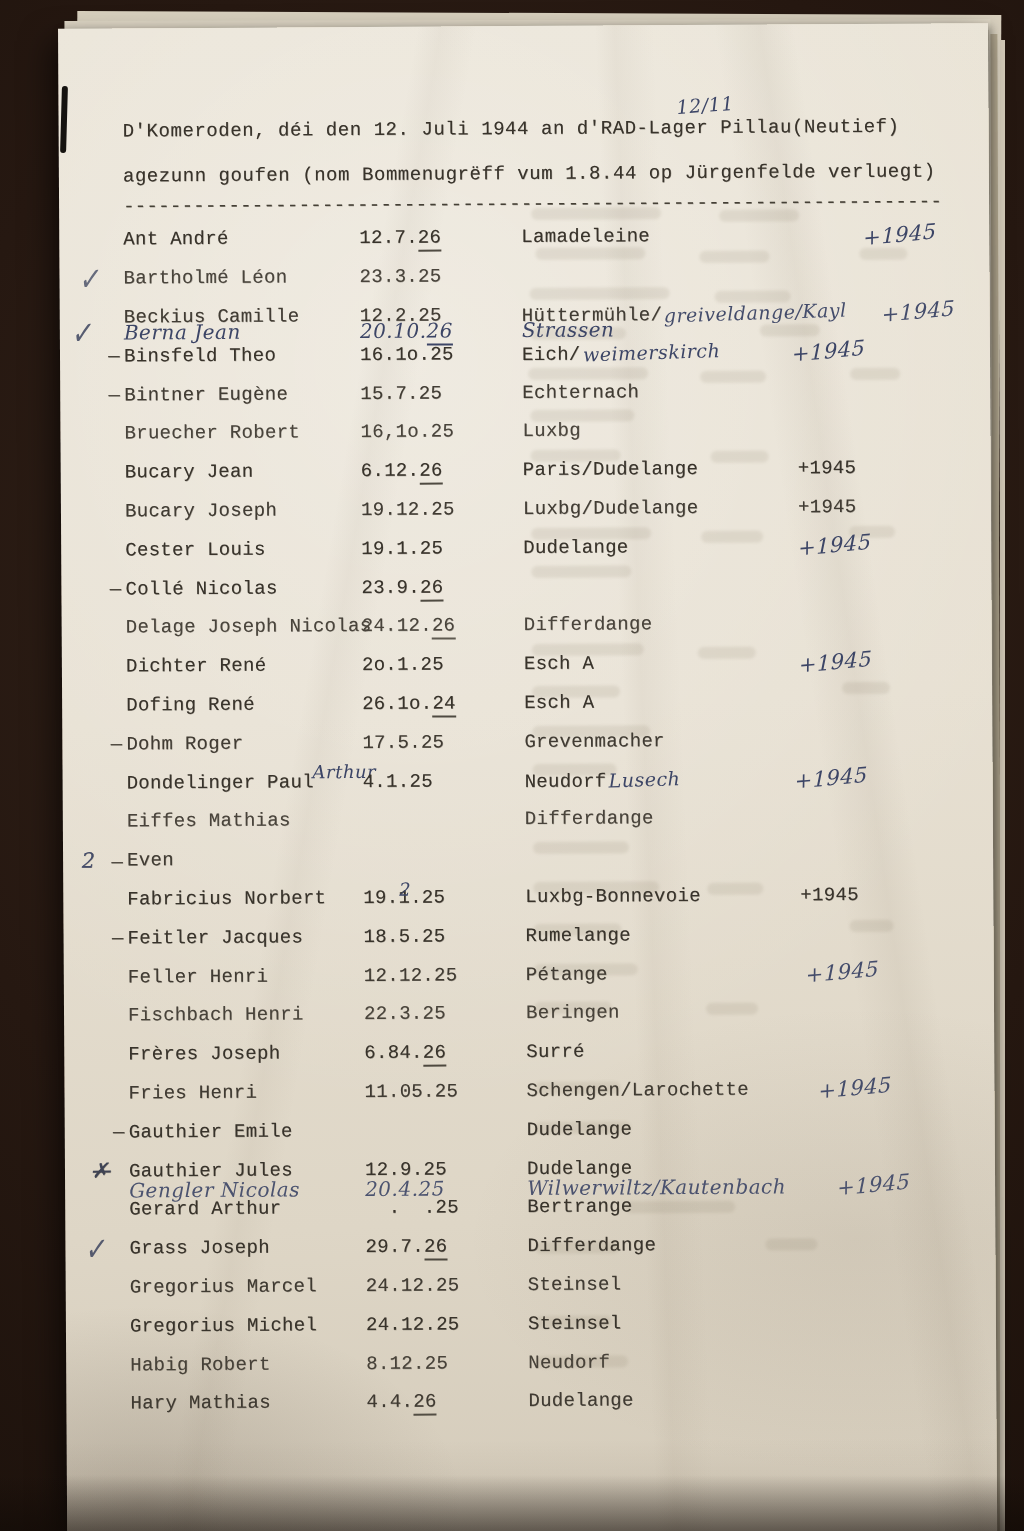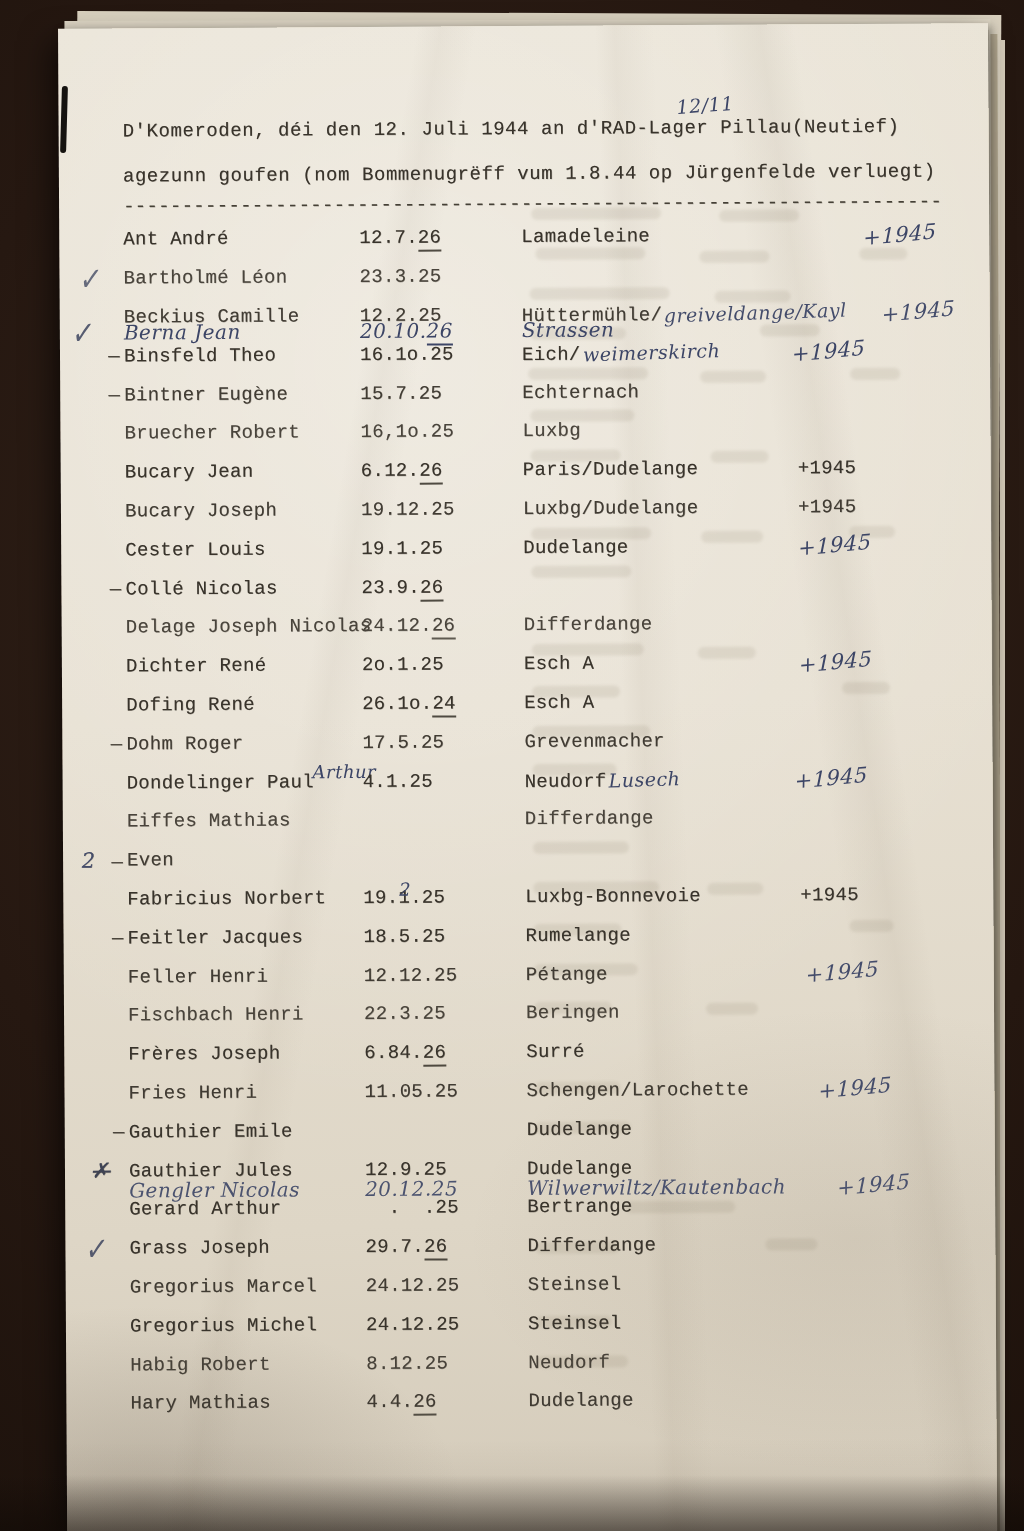--- a/index.html
+++ b/index.html
@@ -190,21 +190,21 @@
           <div class="row"><span class="cell c-mark"></span><span class="cell c-name">Eiffes Mathias</span><span class="cell c-date"></span><span class="cell c-place">Differdange</span><span class="cell c-note"></span></div>
           <div class="row"><span class="cell c-mark"><span class="mk mk-two">2</span><span class="mk mk-dash">—</span></span><span class="cell c-name">Even</span><span class="cell c-date"></span><span class="cell c-place"></span><span class="cell c-note"></span></div>
           <div class="row"><span class="cell c-mark"></span><span class="cell c-name">Fabricius Norbert</span><span class="cell c-date">19.1.25<span class="hand date-ovl">2</span></span><span class="cell c-place">Luxbg-Bonnevoie</span><span class="cell c-note"><span class="note-typed">+1945</span></span></div>
           <div class="row"><span class="cell c-mark"><span class="mk mk-dash">—</span></span><span class="cell c-name">Feitler Jacques</span><span class="cell c-date">18.5.25</span><span class="cell c-place">Rumelange</span><span class="cell c-note"></span></div>
           <div class="row"><span class="cell c-mark"></span><span class="cell c-name">Feller Henri</span><span class="cell c-date">12.12.25</span><span class="cell c-place">Pétange</span><span class="cell c-note"><span class="hand note-hand" style="margin-left: 22px;">+1945</span></span></div>
           <div class="row"><span class="cell c-mark"></span><span class="cell c-name">Fischbach Henri</span><span class="cell c-date">22.3.25</span><span class="cell c-place">Beringen</span><span class="cell c-note"></span></div>
           <div class="row"><span class="cell c-mark"></span><span class="cell c-name">Frères Joseph</span><span class="cell c-date"><span>6.84.</span><span class="ul">26</span></span><span class="cell c-place">Surré</span><span class="cell c-note"></span></div>
           <div class="row"><span class="cell c-mark"></span><span class="cell c-name">Fries Henri</span><span class="cell c-date">11.05.25</span><span class="cell c-place">Schengen/Larochette</span><span class="cell c-note"><span class="hand note-hand" style="margin-left: 34px;">+1945</span></span></div>
           <div class="row"><span class="cell c-mark"><span class="mk mk-dash">—</span></span><span class="cell c-name">Gauthier Emile</span><span class="cell c-date"></span><span class="cell c-place">Dudelange</span><span class="cell c-note"></span></div>
           <div class="row"><span class="cell c-mark"><span class="mk mk-cross">✗</span></span><span class="cell c-name">Gauthier Jules</span><span class="cell c-date">12.9.25</span><span class="cell c-place">Dudelange</span><span class="cell c-note"></span></div>
-          <div class="row hand-row"><span class="cell c-mark"></span><span class="cell c-name hand">Gengler Nicolas</span><span class="cell c-date hand">20.12.25</span><span class="cell c-place hand">Wilwerwiltz/Kautenbach</span><span class="cell c-note"><span class="hand note-hand" style="margin-left: 52px;">+1945</span></span></div>
+          <div class="row hand-row"><span class="cell c-mark"></span><span class="cell c-name hand">Gengler Nicolas</span><span class="cell c-date hand">20.4.25</span><span class="cell c-place hand">Wilwerwiltz/Kautenbach</span><span class="cell c-note"><span class="hand note-hand" style="margin-left: 52px;">+1945</span></span></div>
           <div class="row"><span class="cell c-mark"></span><span class="cell c-name">Gerard Arthur</span><span class="cell c-date">  .  .25</span><span class="cell c-place">Bertrange</span><span class="cell c-note"></span></div>
           <div class="row"><span class="cell c-mark"><span class="mk mk-check hand">✓</span></span><span class="cell c-name">Grass Joseph</span><span class="cell c-date"><span>29.7.</span><span class="ul">26</span></span><span class="cell c-place">Differdange</span><span class="cell c-note"></span></div>
           <div class="row"><span class="cell c-mark"></span><span class="cell c-name">Gregorius Marcel</span><span class="cell c-date">24.12.25</span><span class="cell c-place">Steinsel</span><span class="cell c-note"></span></div>
           <div class="row"><span class="cell c-mark"></span><span class="cell c-name">Gregorius Michel</span><span class="cell c-date">24.12.25</span><span class="cell c-place">Steinsel</span><span class="cell c-note"></span></div>
           <div class="row"><span class="cell c-mark"></span><span class="cell c-name">Habig Robert</span><span class="cell c-date">8.12.25</span><span class="cell c-place">Neudorf</span><span class="cell c-note"></span></div>
           <div class="row"><span class="cell c-mark"></span><span class="cell c-name">Hary Mathias</span><span class="cell c-date"><span>4.4.</span><span class="ul">26</span></span><span class="cell c-place">Dudelange</span><span class="cell c-note"></span></div>
         </div>
     </div>
 
     <div id="wrinkles"></div>

